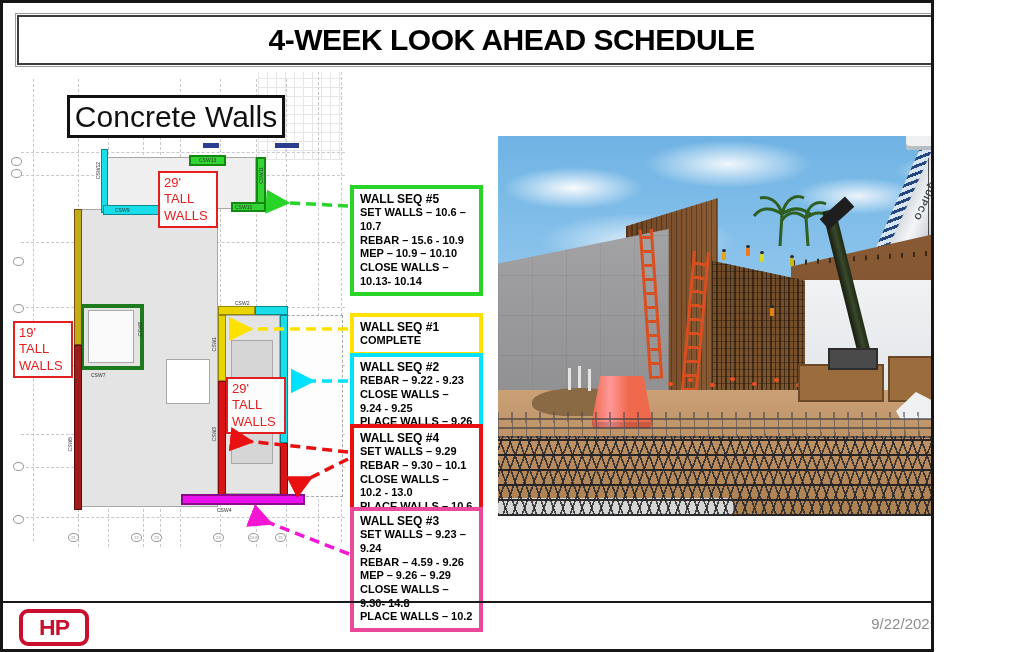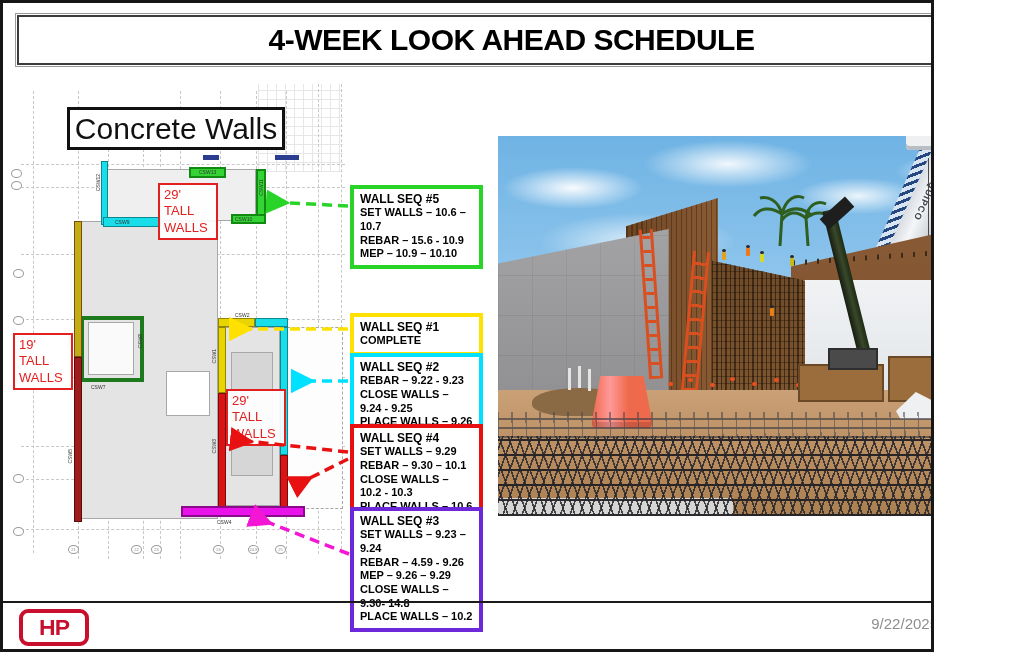--- a/index.html
+++ b/index.html
@@ -8,21 +8,21 @@
   .slide { position:relative; width:934px; height:652px; background:#fff;
            border:3px solid #161616; overflow:hidden; }
 
   
   .title-box { position:absolute; left:14px; top:12px; width:989px; height:50px;
     border:2px solid #3c3c3c; outline:1px solid #9a9a9a; outline-offset:1px;
     display:flex; align-items:center; justify-content:center; background:#fff; }
   .title-box h1 { font-size:30px; font-weight:bold; color:#000; letter-spacing:-.5px; }
 
   
-  .plan { position:absolute; left:14px; top:76px; width:332px; height:530px; }
+  .plan { position:absolute; left:14px; top:64px; width:332px; height:530px; }
   .gridline { position:absolute; border:0; }
   .gv { border-left:1px dashed #c8c8c8; width:0; }
   .gh { border-top:1px dashed #c8c8c8; height:0; }
   .mass { position:absolute; border:1px solid #a8a8a8; }
   .xbox { background:
      linear-gradient(to top right, transparent calc(50% - .7px), #9a9a9a calc(50% - .7px), #9a9a9a calc(50% + .7px), transparent calc(50% + .7px)),
      linear-gradient(to bottom right, transparent calc(50% - .7px), #9a9a9a calc(50% - .7px), #9a9a9a calc(50% + .7px), transparent calc(50% + .7px)); }
   .hatch { position:absolute; opacity:.55; background:
      repeating-linear-gradient(0deg, #d2d2d2 0 1px, transparent 1px 9px),
      repeating-linear-gradient(90deg, #d2d2d2 0 1px, transparent 1px 9px); }
@@ -46,21 +46,21 @@
     background:#fff; color:#888; font-size:4px; display:flex; align-items:center; justify-content:center; }
 
   
   .callout { position:absolute; width:133px; background:#fff; padding:3px 6px 4px 6px; }
   .callout .ct { font-size:12px; font-weight:bold; color:#000; line-height:1.2; }
   .callout .cl { font-size:11px; font-weight:bold; color:#000; line-height:1.24; }
   .b-seq5 { border:4px solid #29d429; }
   .b-seq1 { border:4px solid #ffe100; }
   .b-seq2 { border:4px solid #00e1ff; }
   .b-seq4 { border:4px solid #e81010; }
-  .b-seq3 { border:4px solid #6d28d9; }
+  .b-seq3 { border:4px solid #ec4899; }
   .arrows { position:absolute; left:0; top:0; width:1017px; height:652px; pointer-events:none; }
 
   
   .photo { position:absolute; left:495px; top:133px; width:513px; height:380px; overflow:hidden; background:#9ccdf0; }
   .sky { position:absolute; inset:0; background:
      radial-gradient(ellipse 100px 30px at 75px 52px,  rgba(255,255,255,.95), rgba(255,255,255,0) 70%),
      radial-gradient(ellipse 120px 34px at 230px 28px, rgba(255,255,255,.9),  rgba(255,255,255,0) 70%),
      radial-gradient(ellipse 90px 26px at 360px 60px,  rgba(255,255,255,.85), rgba(255,255,255,0) 70%),
      radial-gradient(ellipse 140px 40px at 140px 105px,rgba(255,255,255,.7),  rgba(255,255,255,0) 70%),
      radial-gradient(ellipse 90px 24px at 460px 35px,  rgba(255,255,255,.8),  rgba(255,255,255,0) 70%),
@@ -232,39 +232,40 @@
     <div class="red-tag" style="left:141px;top:104px">29' TALL WALLS</div>
     <div class="red-tag" style="left:209px;top:310px">29' TALL WALLS</div>
     <div class="red-tag" style="left:-4px;top:254px">19' TALL WALLS</div>
   </div>
 
   <div class="callout b-seq5" style="left:347px;top:182px">
     <div class="ct">WALL SEQ #5</div>
     <div class="cl">SET WALLS – 10.6 – 10.7</div>
     <div class="cl">REBAR – 15.6 - 10.9</div>
     <div class="cl">MEP – 10.9 – 10.10</div>
+    <div class="cl">CLOSE WALLS – 10.13- 10.14</div>
   </div>
 
   <div class="callout b-seq1" style="left:347px;top:310px">
     <div class="ct">WALL SEQ #1</div>
     <div class="cl">COMPLETE</div>
   </div>
 
   <div class="callout b-seq2" style="left:347px;top:350px">
     <div class="ct">WALL SEQ #2</div>
     <div class="cl">REBAR – 9.22 - 9.23</div>
     <div class="cl">CLOSE WALLS – 9.24 - 9.25</div>
     <div class="cl">PLACE WALLS – 9.26</div>
   </div>
 
   <div class="callout b-seq4" style="left:347px;top:421px">
     <div class="ct">WALL SEQ #4</div>
     <div class="cl">SET WALLS – 9.29</div>
     <div class="cl">REBAR – 9.30 – 10.1</div>
-    <div class="cl">CLOSE WALLS – 10.2 - 10.3</div>
+    <div class="cl">CLOSE WALLS – 10.2 - 13.0</div>
     <div class="cl">PLACE WALLS – 10.6</div>
   </div>
 
   <div class="callout b-seq3" style="left:347px;top:504px">
     <div class="ct">WALL SEQ #3</div>
     <div class="cl">SET WALLS – 9.23 – 9.24</div>
     <div class="cl">REBAR – 4.59 - 9.26</div>
     <div class="cl">MEP – 9.26 – 9.29</div>
     <div class="cl">CLOSE WALLS – 9.30- 14.8</div>
     <div class="cl">PLACE WALLS – 10.2</div>

